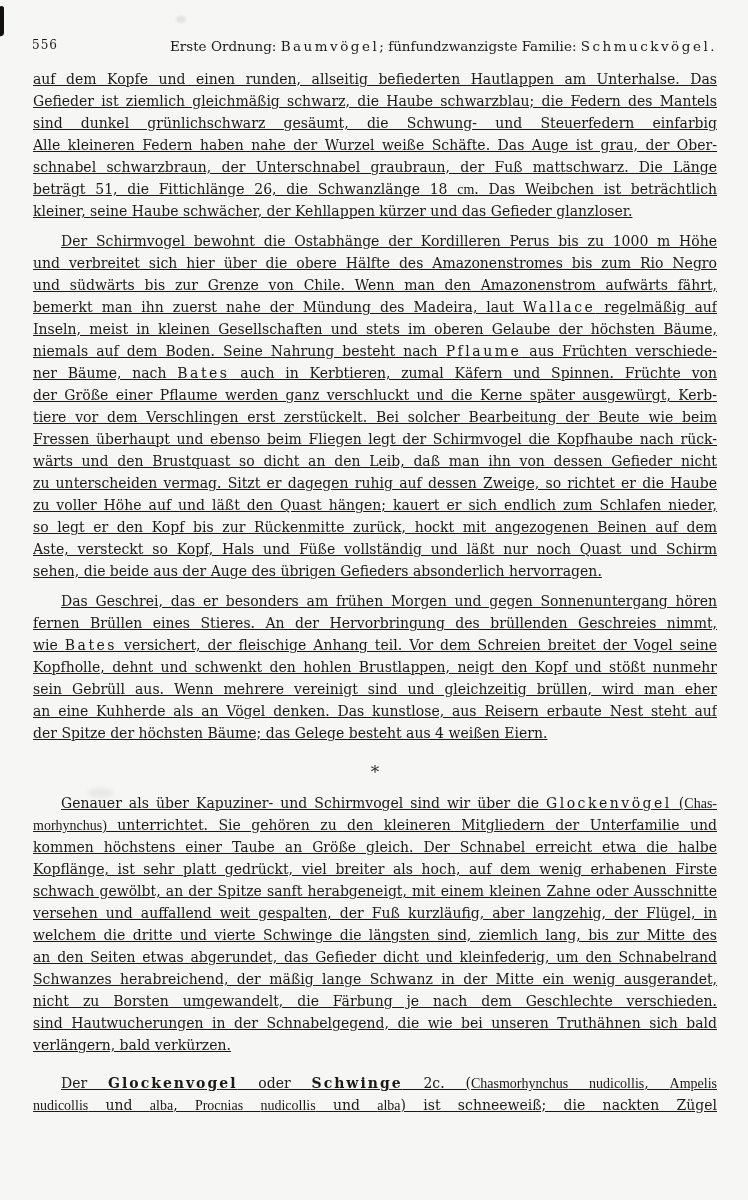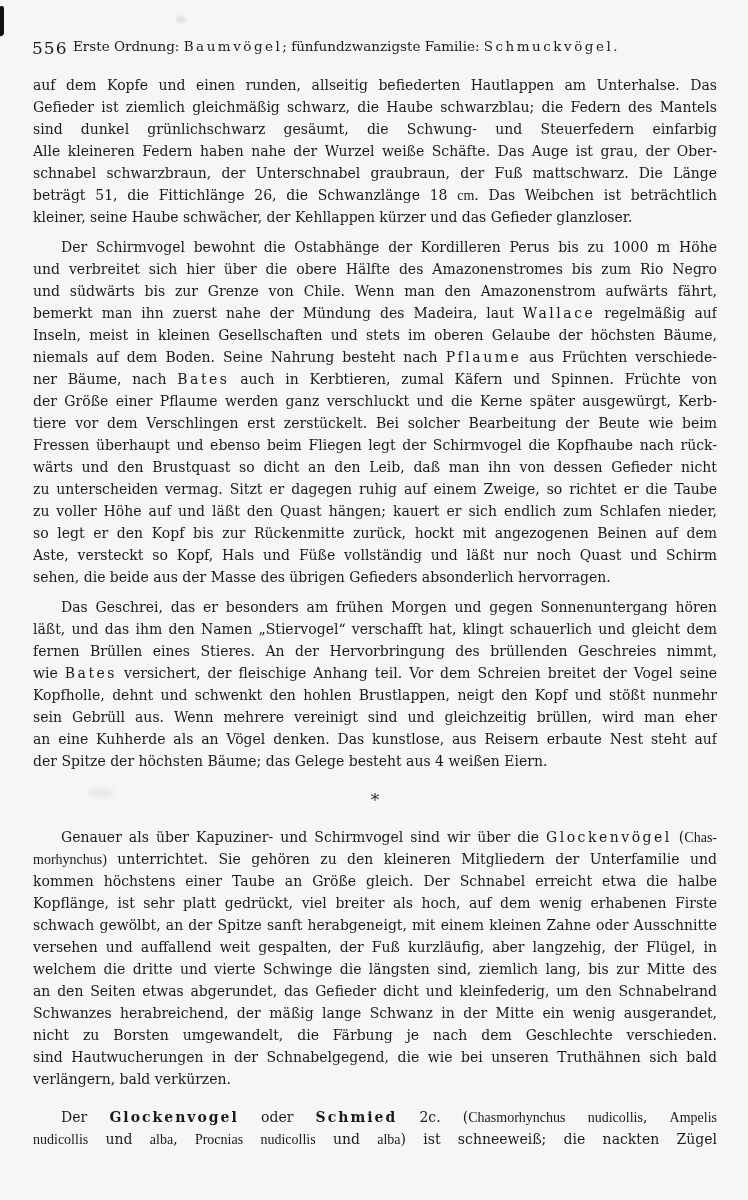--- a/index.html
+++ b/index.html
@@ -5,25 +5,25 @@
   html,body{margin:0;padding:0;}
   body{
     width:748px;height:1200px;position:relative;overflow:hidden;
     background:#f6f6f4;
     font-family:"DejaVu Serif","Liberation Serif",serif;
     color:#1c1a17;
   }
   .page{position:absolute;inset:0;}
   
   .header{position:absolute;top:38px;left:33px;width:684px;height:20px;}
-  .page-number{position:absolute;left:-1px;top:0;font-size:17px;letter-spacing:1px;}
-  .running-title{display:block;text-align:left;font-size:13.5px;padding-left:40px;white-space:nowrap;}
+  .page-number{position:absolute;left:-1px;top:0;font-size:12px;letter-spacing:1px;}
+  .running-title{display:block;text-align:right;font-size:13.5px;padding-left:40px;white-space:nowrap;}
   
   .body-block{position:absolute;top:68px;left:33px;width:684px;}
-  .paragraph{margin:6px 0 8px 0;}
+  .paragraph{margin:0 0 8px 0;text-decoration:underline;}
   .line{
     height:22px;line-height:22px;font-size:14px;
     text-align:justify;text-align-last:justify;
     white-space:normal;overflow:hidden;
   }
   .line.last{text-align-last:left;}
   .line.indent{text-indent:28px;}
   .sec-divider{height:40px;display:flex;align-items:center;justify-content:center;
     font-size:17px;color:#2a2825;}
   .gap-before{margin-top:16px;}
@@ -67,29 +67,28 @@
         <div class="line">und verbreitet sich hier über die obere Hälfte des Amazonenstromes bis zum Rio Negro</div>
         <div class="line">und südwärts bis zur Grenze von Chile.  Wenn man den Amazonenstrom aufwärts fährt,</div>
         <div class="line">bemerkt man ihn zuerst nahe der Mündung des Madeira, laut <span class="em-spaced">Wallace</span> regelmäßig auf</div>
         <div class="line">Inseln, meist in kleinen Gesellschaften und stets im oberen Gelaube der höchsten Bäume,</div>
         <div class="line">niemals auf dem Boden.  Seine Nahrung besteht nach <span class="em-spaced">Pflaume</span> aus Früchten verschiede-</div>
         <div class="line">ner Bäume, nach <span class="em-spaced">Bates</span> auch in Kerbtieren, zumal Käfern und Spinnen.  Früchte von</div>
         <div class="line">der Größe einer Pflaume werden ganz verschluckt und die Kerne später ausgewürgt, Kerb-</div>
         <div class="line">tiere vor dem Verschlingen erst zerstückelt.  Bei solcher Bearbeitung der Beute wie beim</div>
         <div class="line">Fressen überhaupt und ebenso beim Fliegen legt der Schirmvogel die Kopfhaube nach rück-</div>
         <div class="line">wärts und den Brustquast so dicht an den Leib, daß man ihn von dessen Gefieder nicht</div>
-        <div class="line">zu unterscheiden vermag.  Sitzt er dagegen ruhig auf einem Zweige, so richtet er die Taube</div>
+        <div class="line">zu unterscheiden vermag.  Sitzt er dagegen ruhig auf dessen Zweige, so richtet er die Haube</div>
         <div class="line">zu voller Höhe auf und läßt den Quast hängen; kauert er sich endlich zum Schlafen nieder,</div>
         <div class="line">so legt er den Kopf bis zur Rückenmitte zurück, hockt mit angezogenen Beinen auf dem</div>
         <div class="line">Aste, versteckt so Kopf, Hals und Füße vollständig und läßt nur noch Quast und Schirm</div>
-        <div class="line last">sehen, die beide aus der Masse des übrigen Gefieders absonderlich hervorragen.</div>
+        <div class="line last">sehen, die beide aus der Auge des übrigen Gefieders absonderlich hervorragen.</div>
       </div>
       <div class="paragraph">
         <div class="line indent">Das Geschrei, das er besonders am frühen Morgen und gegen Sonnenuntergang hören</div>
-        <div class="line">läßt, und das ihm den Namen „Stiervogel“ verschafft hat, klingt schauerlich und gleicht dem</div>
         <div class="line">fernen Brüllen eines Stieres.  An der Hervorbringung des brüllenden Geschreies nimmt,</div>
         <div class="line">wie <span class="em-spaced">Bates</span> versichert, der fleischige Anhang teil.  Vor dem Schreien breitet der Vogel seine</div>
         <div class="line">Kopfholle, dehnt und schwenkt den hohlen Brustlappen, neigt den Kopf und stößt nunmehr</div>
         <div class="line">sein Gebrüll aus.  Wenn mehrere vereinigt sind und gleichzeitig brüllen, wird man eher</div>
         <div class="line">an eine Kuhherde als an Vögel denken.  Das kunstlose, aus Reisern erbaute Nest steht auf</div>
         <div class="line last">der Spitze der höchsten Bäume; das Gelege besteht aus 4 weißen Eiern.</div>
       </div>
       <div class="sec-divider">*</div>
       <div class="paragraph">
         <div class="line indent">Genauer als über Kapuziner- und Schirmvogel sind wir über die <span class="em-spaced">Glockenvögel</span> (<span class="em-antiqua">Chas-</span></div>
@@ -99,17 +98,17 @@
         <div class="line">schwach gewölbt, an der Spitze sanft herabgeneigt, mit einem kleinen Zahne oder Ausschnitte</div>
         <div class="line">versehen und auffallend weit gespalten, der Fuß kurzläufig, aber langzehig, der Flügel, in</div>
         <div class="line">welchem die dritte und vierte Schwinge die längsten sind, ziemlich lang, bis zur Mitte des</div>
         <div class="line">an den Seiten etwas abgerundet, das Gefieder dicht und kleinfederig, um den Schnabelrand</div>
         <div class="line">Schwanzes herabreichend, der mäßig lange Schwanz in der Mitte ein wenig ausgerandet,</div>
         <div class="line">nicht zu Borsten umgewandelt, die Färbung je nach dem Geschlechte verschieden.  Bezeichnend</div>
         <div class="line">sind Hautwucherungen in der Schnabelgegend, die wie bei unseren Truthähnen sich bald</div>
         <div class="line last">verlängern, bald verkürzen.</div>
       </div>
       <div class="paragraph gap-before">
-        <div class="line indent">Der <span class="em-bold">Glockenvogel</span> oder <span class="em-bold">Schmied</span> 2c. (<span class="em-antiqua">Chasmorhynchus</span> <span class="em-antiqua">nudicollis</span>, <span class="em-antiqua">Ampelis</span></div>
+        <div class="line indent">Der <span class="em-bold">Glockenvogel</span> oder <span class="em-bold">Schwinge</span> 2c. (<span class="em-antiqua">Chasmorhynchus</span> <span class="em-antiqua">nudicollis</span>, <span class="em-antiqua">Ampelis</span></div>
         <div class="line"><span class="em-antiqua">nudicollis</span> und <span class="em-antiqua">alba</span>, <span class="em-antiqua">Procnias</span> <span class="em-antiqua">nudicollis</span> und <span class="em-antiqua">alba</span>) ist schneeweiß; die nackten Zügel</div>
       </div>
     </div>
 </div>
 
 </body></html>

